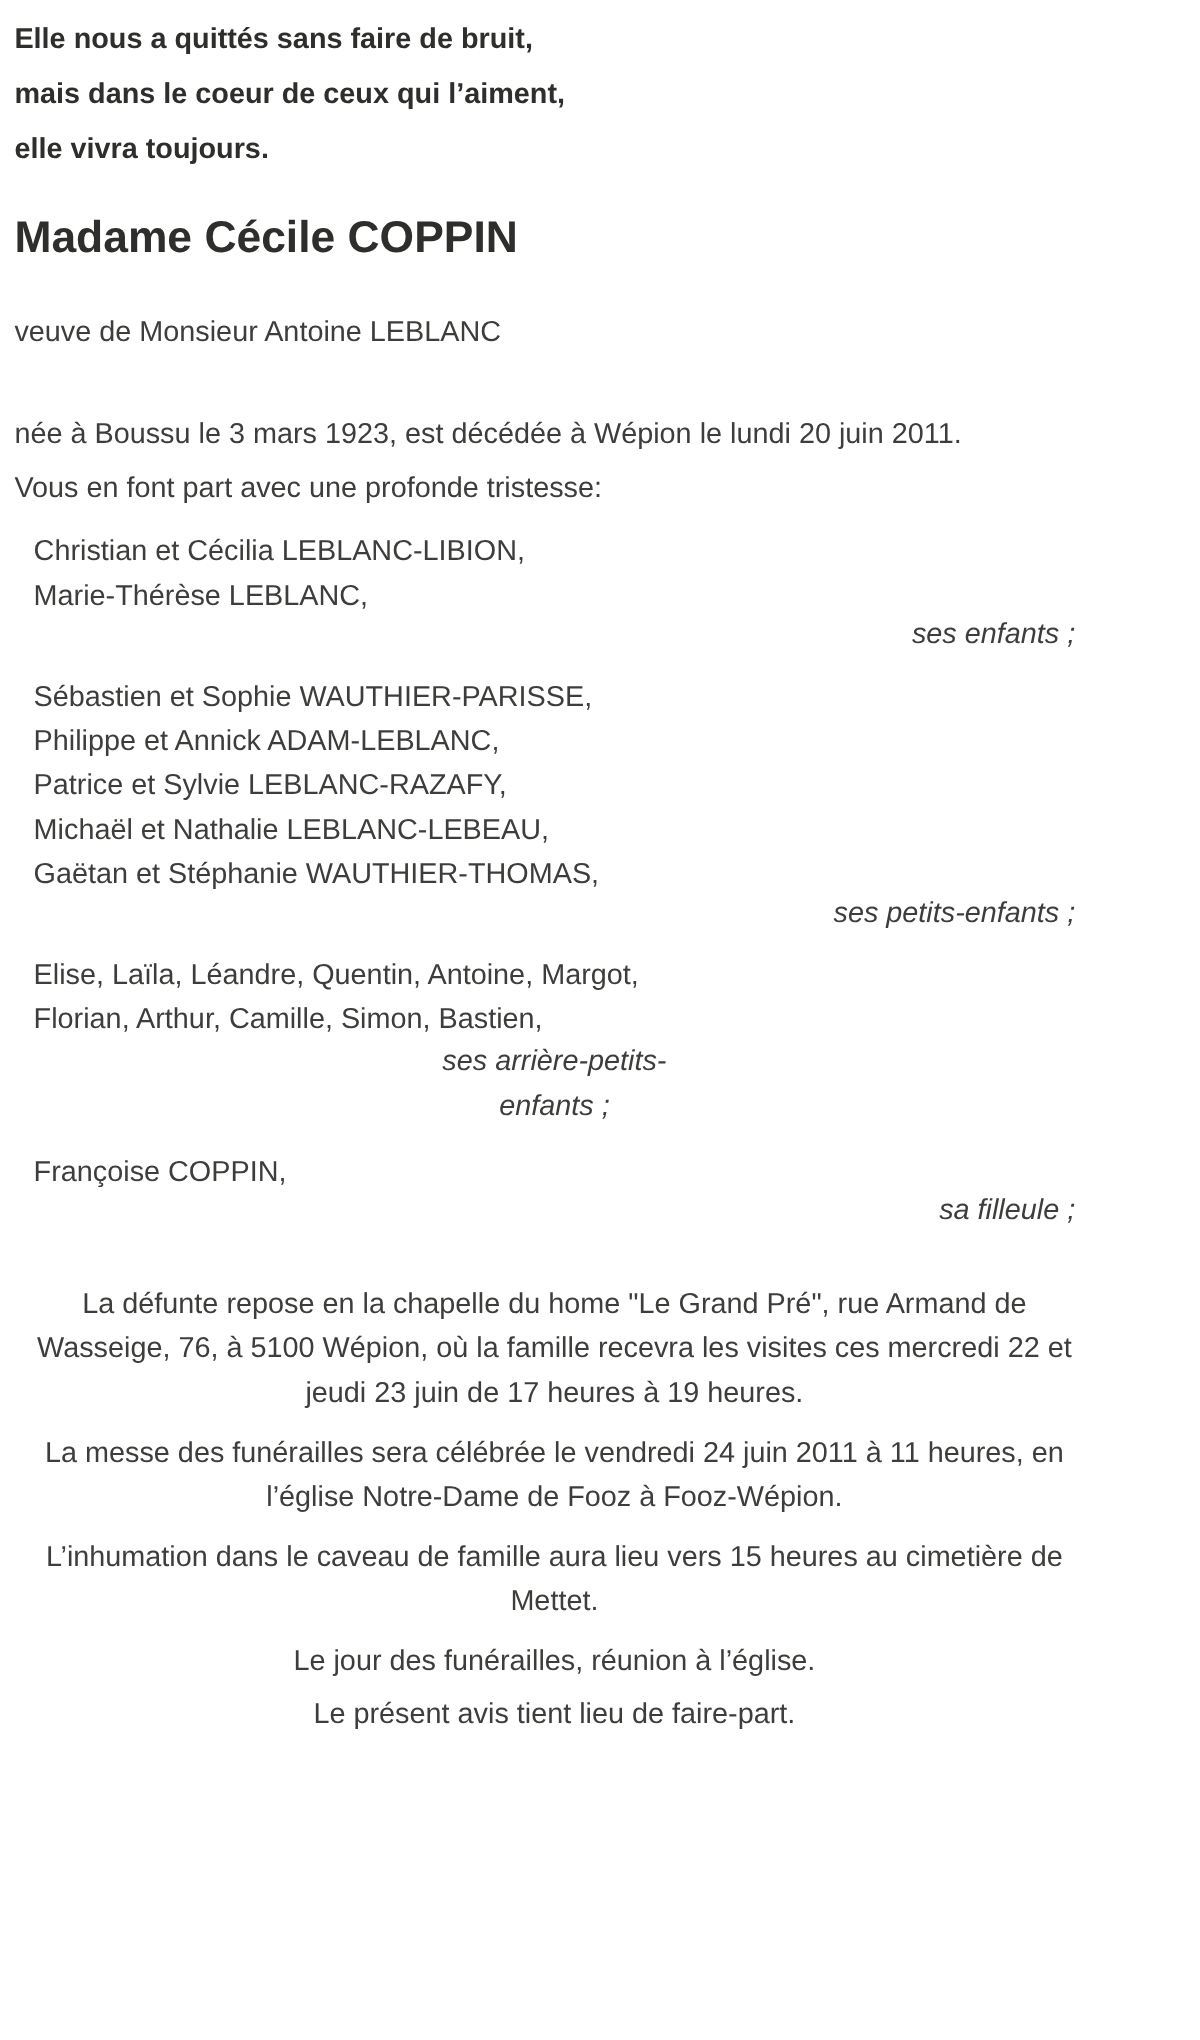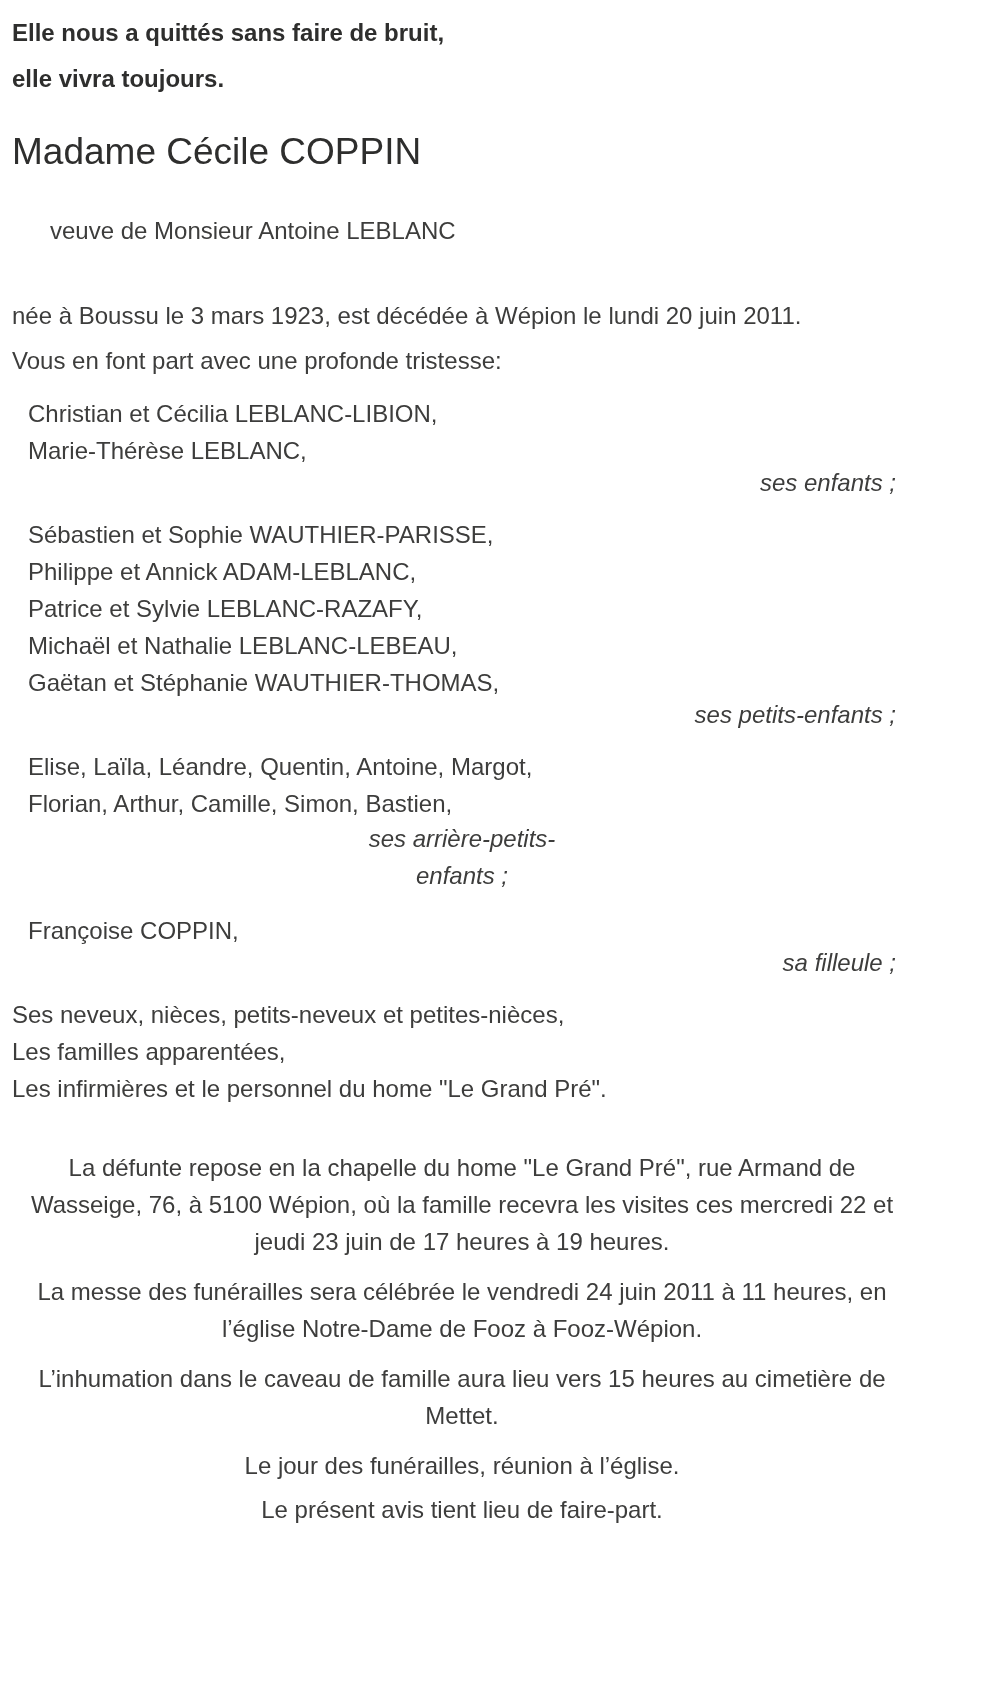--- a/index.html
+++ b/index.html
@@ -24,27 +24,26 @@
     font-weight: 700;
     font-size: 24px;
     line-height: 46px;
     color: #2e2e2d;
   }
   .epitaph { margin-bottom: 26px; }
 
   h1.deceased-name {
     font-size: 37px;
     line-height: 44px;
-    font-weight: 400;
+    font-weight: 700;
     color: #2e2e2d;
     margin: 28px 0 38px 0;
   }
   .widow-line {
     margin-bottom: 48px;
-    margin-left: 38px;
   }
   .life-line { margin-bottom: 8px; }
   .announce-line { margin-bottom: 8px; }
 
   .family-group { margin: 16px; }
   .relation {
     text-align: right;
     font-style: italic;
     line-height: 27px;
     padding-bottom: 4px;
@@ -58,20 +57,21 @@
   .details p.single { margin-bottom: 7px; }
   .details p.last { margin-bottom: 0; }
 </style>
 </head>
 <body>
 
 <div class="page">
 
   <div class="epitaph">
     <p>Elle nous a quittés sans faire de bruit,</p>
+    <p>mais dans le coeur de ceux qui l’aiment,</p>
     <p>elle vivra toujours.</p>
   </div>
 
   <h1 class="deceased-name">Madame Cécile COPPIN</h1>
 
   <p class="widow-line">veuve de Monsieur Antoine LEBLANC</p>
 
   <p class="life-line">née à Boussu le 3 mars 1923, est décédée à Wépion le lundi 20 juin 2011.</p>
   <p class="announce-line">Vous en font part avec une profonde tristesse:</p>
 
@@ -96,25 +96,20 @@
     <p class="relation multi">ses arrière-petits-</p>
     <p class="relation multi">enfants ;</p>
   </div>
 
   <div class="family-group">
     <p>Françoise COPPIN,</p>
     <p class="relation">sa filleule ;</p>
   </div>
 
 
-  <div class="closing">
-    <p>Ses neveux, nièces, petits-neveux et petites-nièces,</p>
-    <p>Les familles apparentées,</p>
-    <p>Les infirmières et le personnel du home "Le Grand Pré".</p>
-  </div>
 
   <div class="details">
     <p>La défunte repose en la chapelle du home "Le Grand Pré", rue Armand de Wasseige, 76, à 5100 Wépion, où la famille recevra les visites ces mercredi 22 et jeudi 23 juin de 17 heures à 19 heures.</p>
     <p>La messe des funérailles sera célébrée le vendredi 24 juin 2011 à 11 heures, en l’église Notre-Dame de Fooz à Fooz-Wépion.</p>
     <p>L’inhumation dans le caveau de famille aura lieu vers 15 heures au cimetière de Mettet.</p>
     <p class="single">Le jour des funérailles, réunion à l’église.</p>
     <p class="last">Le présent avis tient lieu de faire-part.</p>
   </div>
 
 </div>

